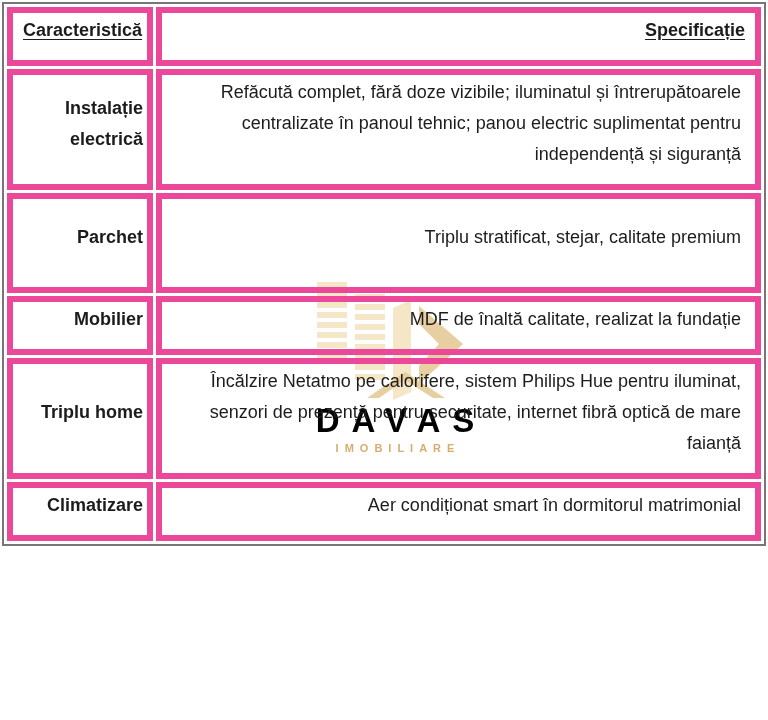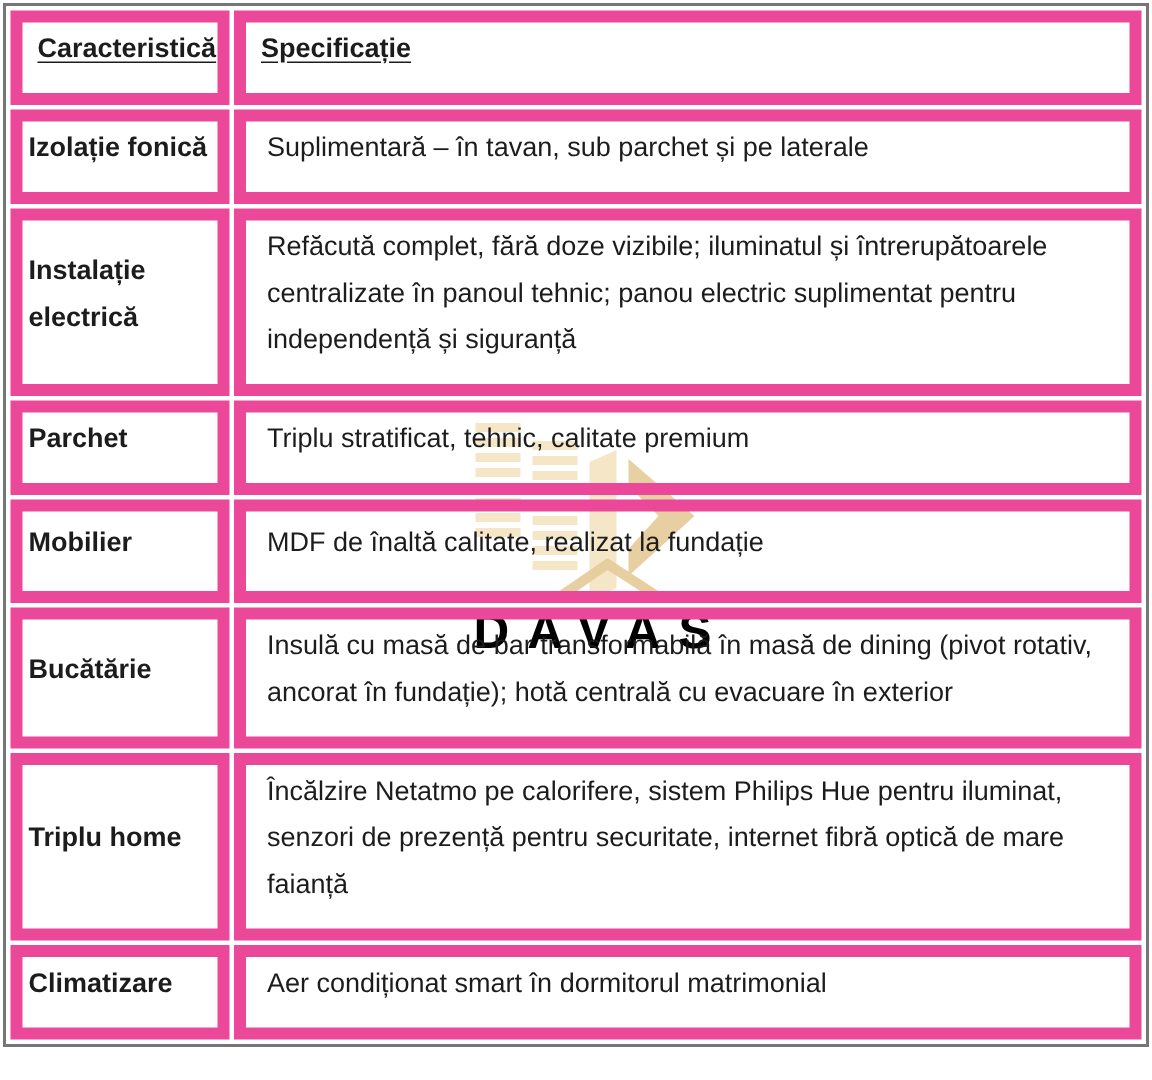--- a/index.html
+++ b/index.html
@@ -44,25 +44,25 @@
     margin:2px;
     width:764px;
     border:2px solid #767676;
     border-collapse:separate;
     border-spacing:3px;
     table-layout:fixed;
     background:transparent;
   }
   col.c1{width:146px;}
   td,th{
-    border:8px solid #ec4899;
+    border:6px solid #ec4899;
     box-sizing:border-box;
     background:transparent;
     vertical-align:middle;
-    text-align:left;
+    text-align:right;
     font-size:18px;
     line-height:31px;
     padding:2px 10px 14px 10px;
     overflow:hidden;
   }
   th{font-weight:bold;}
   th .hd{text-decoration:underline;text-underline-offset:3px;}
   td.feature{font-weight:bold;padding-left:4px;padding-right:4px;}
   td.spec{font-weight:normal;padding-left:14px;padding-right:14px;}
   thead tr{height:44px;}
@@ -103,53 +103,46 @@
           <rect x="50" y="84" width="30" height="6"></rect>
         <rect x="50" y="94" width="30" height="6"></rect>
         <polygon points="88,28 106,20 106,112 88,120"></polygon>
       </g>
       <g fill="#e6cd9c" opacity="0.95">
         <polygon points="114,26 158,64 114,104 114,86 134,64 114,44"></polygon>
         <polygon points="62,118 100,92 140,118 128,118 100,100 74,118"></polygon>
       </g>
     </svg>
     <div class="wm-brand">DAVAS</div>
+    <div class="wm-tagline">IMOBILIARE</div>
   </div>
 
   <table class="spec-table">
     <colgroup>
         <col class="c1">
         <col class="c2">
       </colgroup>
     <thead>
       <tr>
         <th><span class="hd">Caracteristică</span></th>
         <th><span class="hd">Specificație</span></th>
       </tr>
     </thead>
     <tbody id="spec-tbody">
         <tr>
-          <td class="feature">Izolație fonică</td>
-          <td class="spec">Suplimentară – în tavan, sub parchet și pe laterale</td>
-        </tr>
-        <tr>
           <td class="feature">Instalație electrică</td>
           <td class="spec">Refăcută complet, fără doze vizibile; iluminatul și întrerupătoarele centralizate în panoul tehnic; panou electric suplimentat pentru independență și siguranță</td>
         </tr>
         <tr>
           <td class="feature">Parchet</td>
-          <td class="spec">Triplu stratificat, tehnic, calitate premium</td>
+          <td class="spec">Triplu stratificat, stejar, calitate premium</td>
         </tr>
         <tr>
           <td class="feature">Mobilier</td>
           <td class="spec">MDF de înaltă calitate, realizat la fundație</td>
-        </tr>
-        <tr>
-          <td class="feature">Bucătărie</td>
-          <td class="spec">Insulă cu masă de bar transformabilă în masă de dining (pivot rotativ, ancorat în fundație); hotă centrală cu evacuare în exterior</td>
         </tr>
         <tr>
           <td class="feature">Triplu home</td>
           <td class="spec">Încălzire Netatmo pe calorifere, sistem Philips Hue pentru iluminat, senzori de prezență pentru securitate, internet fibră optică de mare faianță</td>
         </tr>
         <tr>
           <td class="feature">Climatizare</td>
           <td class="spec">Aer condiționat smart în dormitorul matrimonial</td>
         </tr>
       </tbody>

